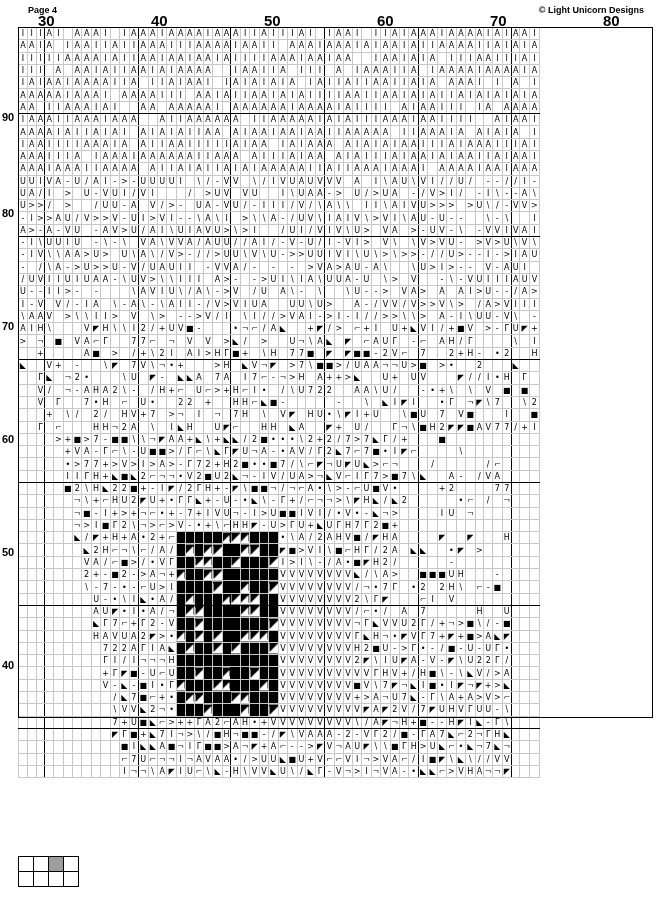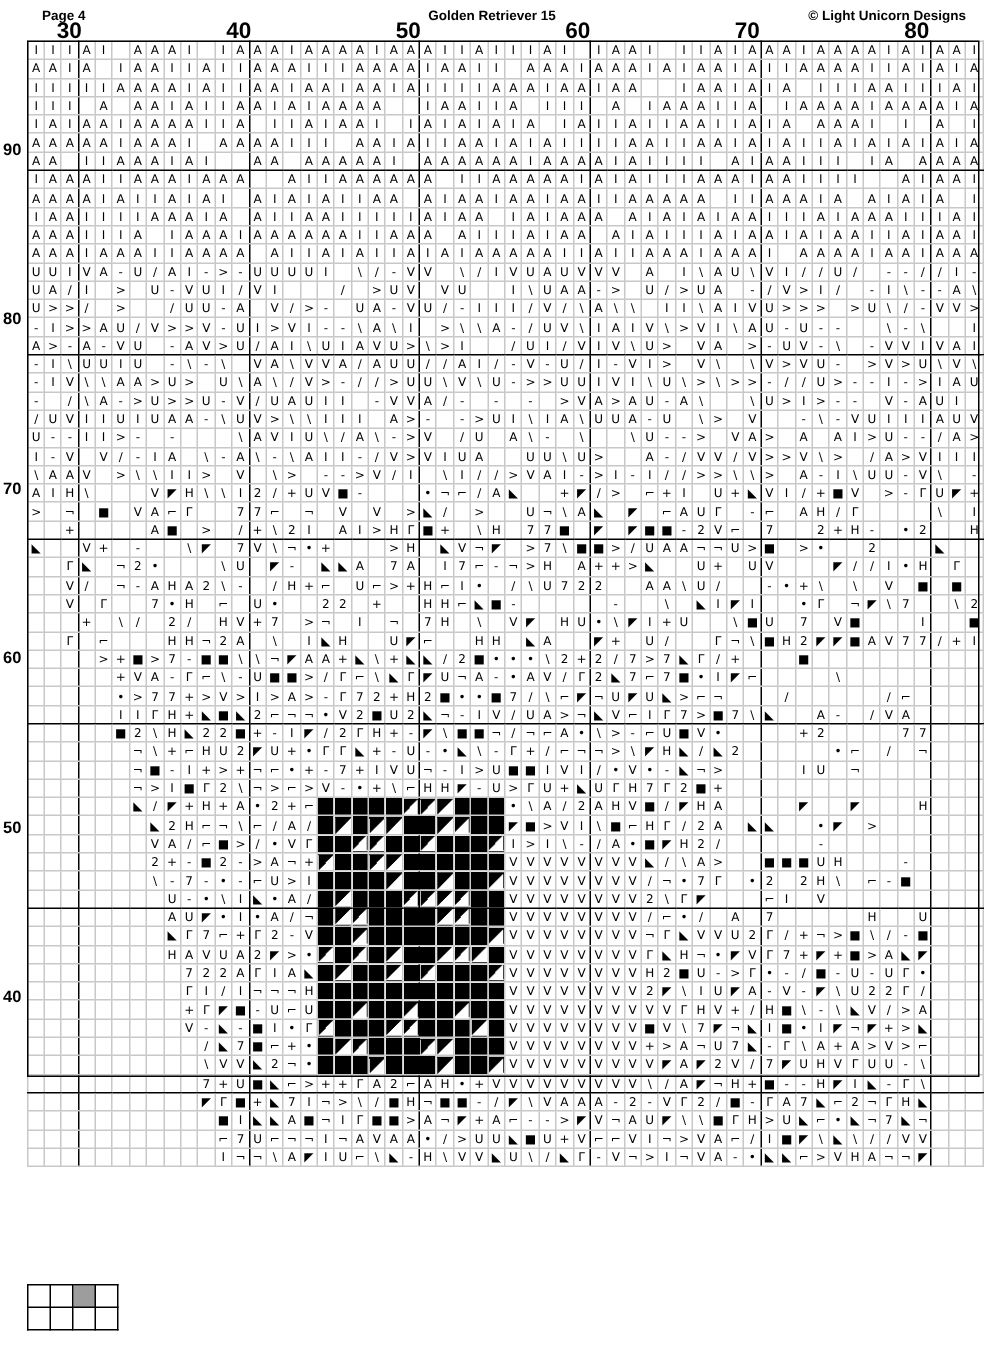--- a/index.html
+++ b/index.html
@@ -5,21 +5,21 @@
   html,body{margin:0;padding:0;background:#ffffff;}
   body{
     width:656px;height:905px;
     font-family:"Liberation Sans",sans-serif;
     color:#000;
     position:relative;
     overflow:hidden;
   }
   .page{
     position:relative;
-    width:656px;height:905px;
+    width:540px;height:905px;
   }
   
   .header{
     position:absolute;
     left:0;top:0;
     width:656px;height:24px;
   }
   .hdr-page{
     position:absolute;left:28px;top:5px;
     font-size:9px;font-weight:bold;
@@ -88,34 +88,33 @@
   }
   .key td.grey{background:#9d9d9d;}
 </style>
 </head>
 <body>
 
 <div class="page">
 
   <div class="header">
     <div class="hdr-page">Page 4</div>
-    <div class="hdr-title">Golden Retriever 15</div>
     <div class="hdr-copy">© Light Unicorn Designs</div>
   </div>
 
   <div id="col-labels">
       <div class="col-label" style="left: 46.25px;">30</div>
       <div class="col-label" style="left: 159.25px;">40</div>
       <div class="col-label" style="left: 272.25px;">50</div>
       <div class="col-label" style="left: 385.25px;">60</div>
       <div class="col-label" style="left: 498.25px;">70</div>
       <div class="col-label" style="left: 611.25px;">80</div>
     </div>
   <div id="row-labels">
-      <div class="row-label" style="top: 100px;">90</div>
+      <div class="row-label" style="top: 117px;">90</div>
       <div class="row-label" style="top: 213.45px;">80</div>
       <div class="row-label" style="top: 326.45px;">70</div>
       <div class="row-label" style="top: 439.45px;">60</div>
       <div class="row-label" style="top: 552.45px;">50</div>
       <div class="row-label" style="top: 665.45px;">40</div>
     </div>
 
   <div class="grid-wrap">
     <table class="grid" id="grid">
         <tbody>

